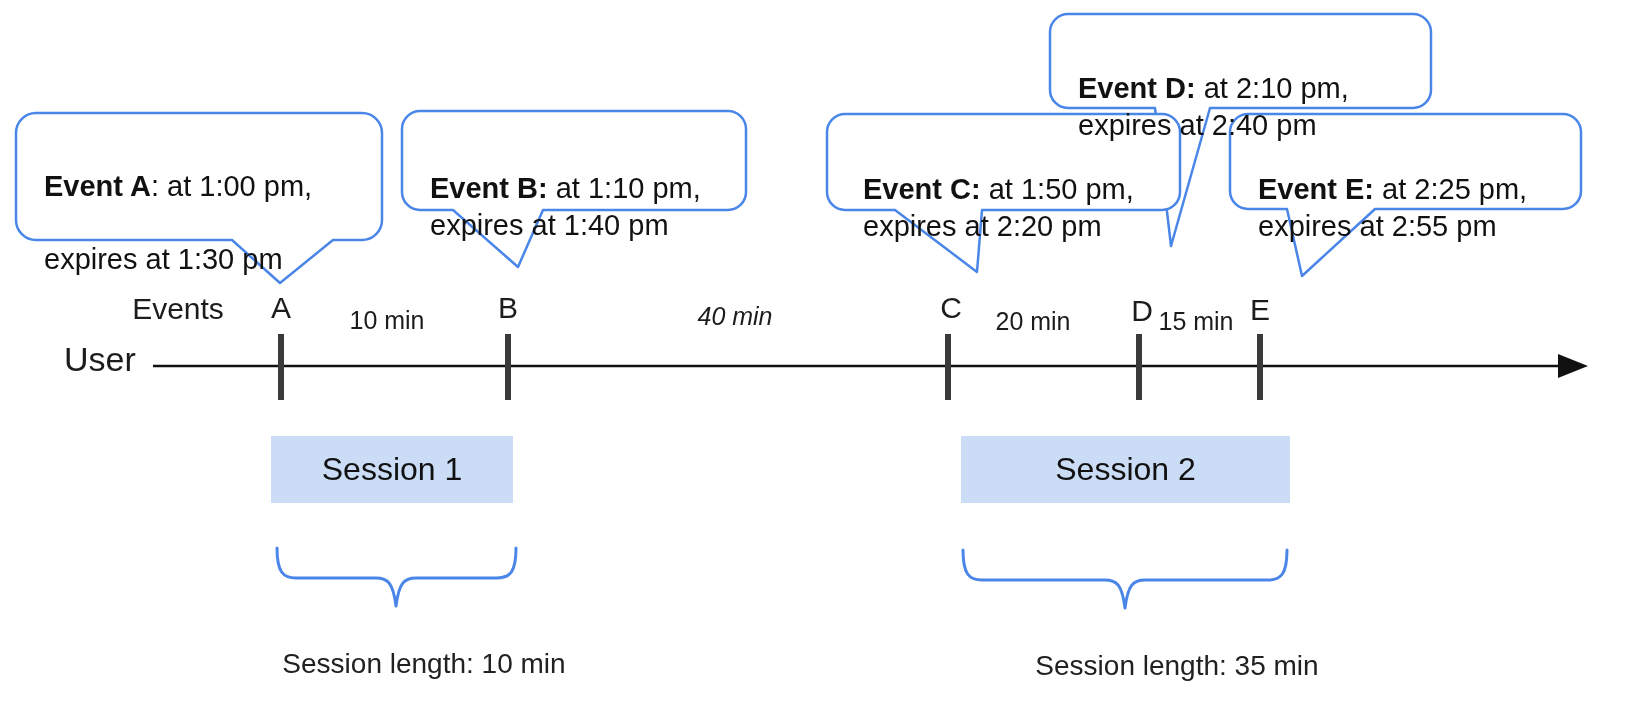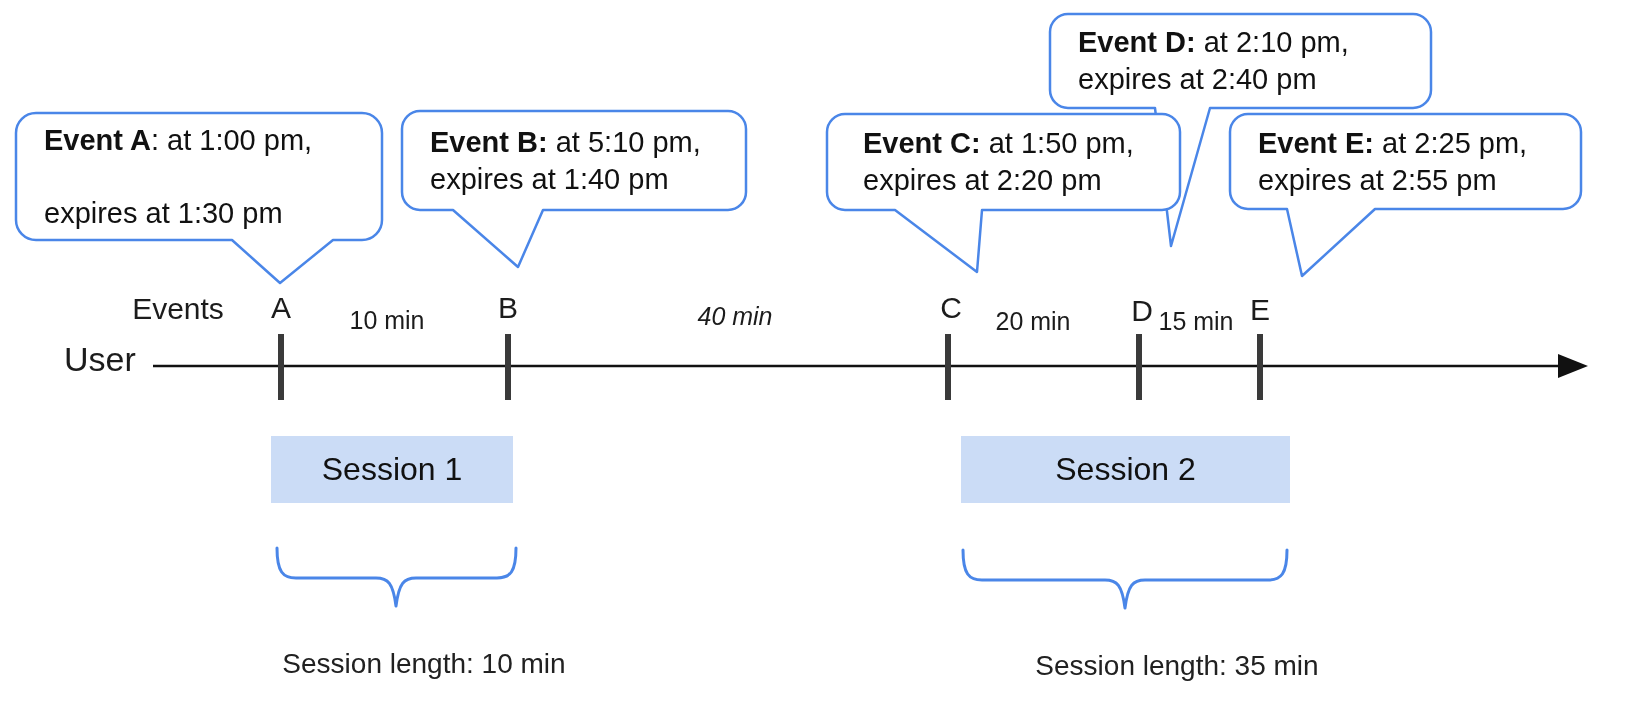--- a/index.html
+++ b/index.html
@@ -4,21 +4,21 @@
 <style>
   html,body{margin:0;padding:0;background:#ffffff;}
   #canvas{
     position:relative;width:1634px;height:702px;background:#ffffff;overflow:hidden;
     font-family:"Liberation Sans","DejaVu Sans",sans-serif;color:#1c1c1c;
   }
   #shape-layer{position:absolute;left:0;top:0;width:1634px;height:702px;pointer-events:none;}
   .callout-text{
     position:absolute;display:flex;flex-direction:column;justify-content:center;
     box-sizing:border-box;padding-left:28px;font-size:29px;line-height:37px;
-    color:#111111;white-space:nowrap;z-index:3;
+    color:#111111;white-space:nowrap;z-index:3;margin-top:46px;
   }
   .callout-text b{font-weight:bold;}
   .label{position:absolute;color:#1c1c1c;white-space:nowrap;z-index:2;}
   .centered{transform:translateX(-50%);}
   .mark-label{font-size:30px;}
   .interval-label{font-size:25px;}
   .axis-label{font-size:30px;}
   .user-label{font-size:34px;}
   .session-bar{
     position:absolute;display:flex;align-items:center;justify-content:center;
@@ -54,21 +54,21 @@
 
     <path d="M 277 548 C 277 572 283 578 296 578 L 376 578 C 388 578 393 583 396 606 C 399 583 404 578 416 578 L 497 578 C 510 578 516 572 516 548" fill="none" stroke="#4a86e8" stroke-width="3" stroke-linecap="round" stroke-linejoin="round"></path>
     <path d="M 963 550 C 963 574 969 580 982 580 L 1105 580 C 1117 580 1122 585 1125 608 C 1128 585 1133 580 1145 580 L 1268 580 C 1281 580 1287 574 1287 550" fill="none" stroke="#4a86e8" stroke-width="3" stroke-linecap="round" stroke-linejoin="round"></path>
   </svg>
 
   <div class="callout-text" style="left:16px;top:113px;width:433px;height:127px;gap:36px;">
     <div><b>Event A</b><span>: at 1:00 pm,</span></div>
     <div>expires at 1:30 pm</div>
   </div>
   <div class="callout-text" style="left:402px;top:111px;width:344px;height:99px;">
-    <div><b>Event B:</b><span> at 5:10 pm,</span></div>
+    <div><b>Event B:</b><span> at 1:10 pm,</span></div>
     <div>expires at 1:40 pm</div>
   </div>
   <div class="callout-text" style="left:827px;top:114px;width:353px;height:96px;padding-left:36px;">
     <div><b>Event C:</b><span> at 1:50 pm,</span></div>
     <div>expires at 2:20 pm</div>
   </div>
   <div class="callout-text" style="left:1050px;top:14px;width:381px;height:94px;">
     <div><b>Event D:</b><span> at 2:10 pm,</span></div>
     <div>expires at 2:40 pm</div>
   </div>

